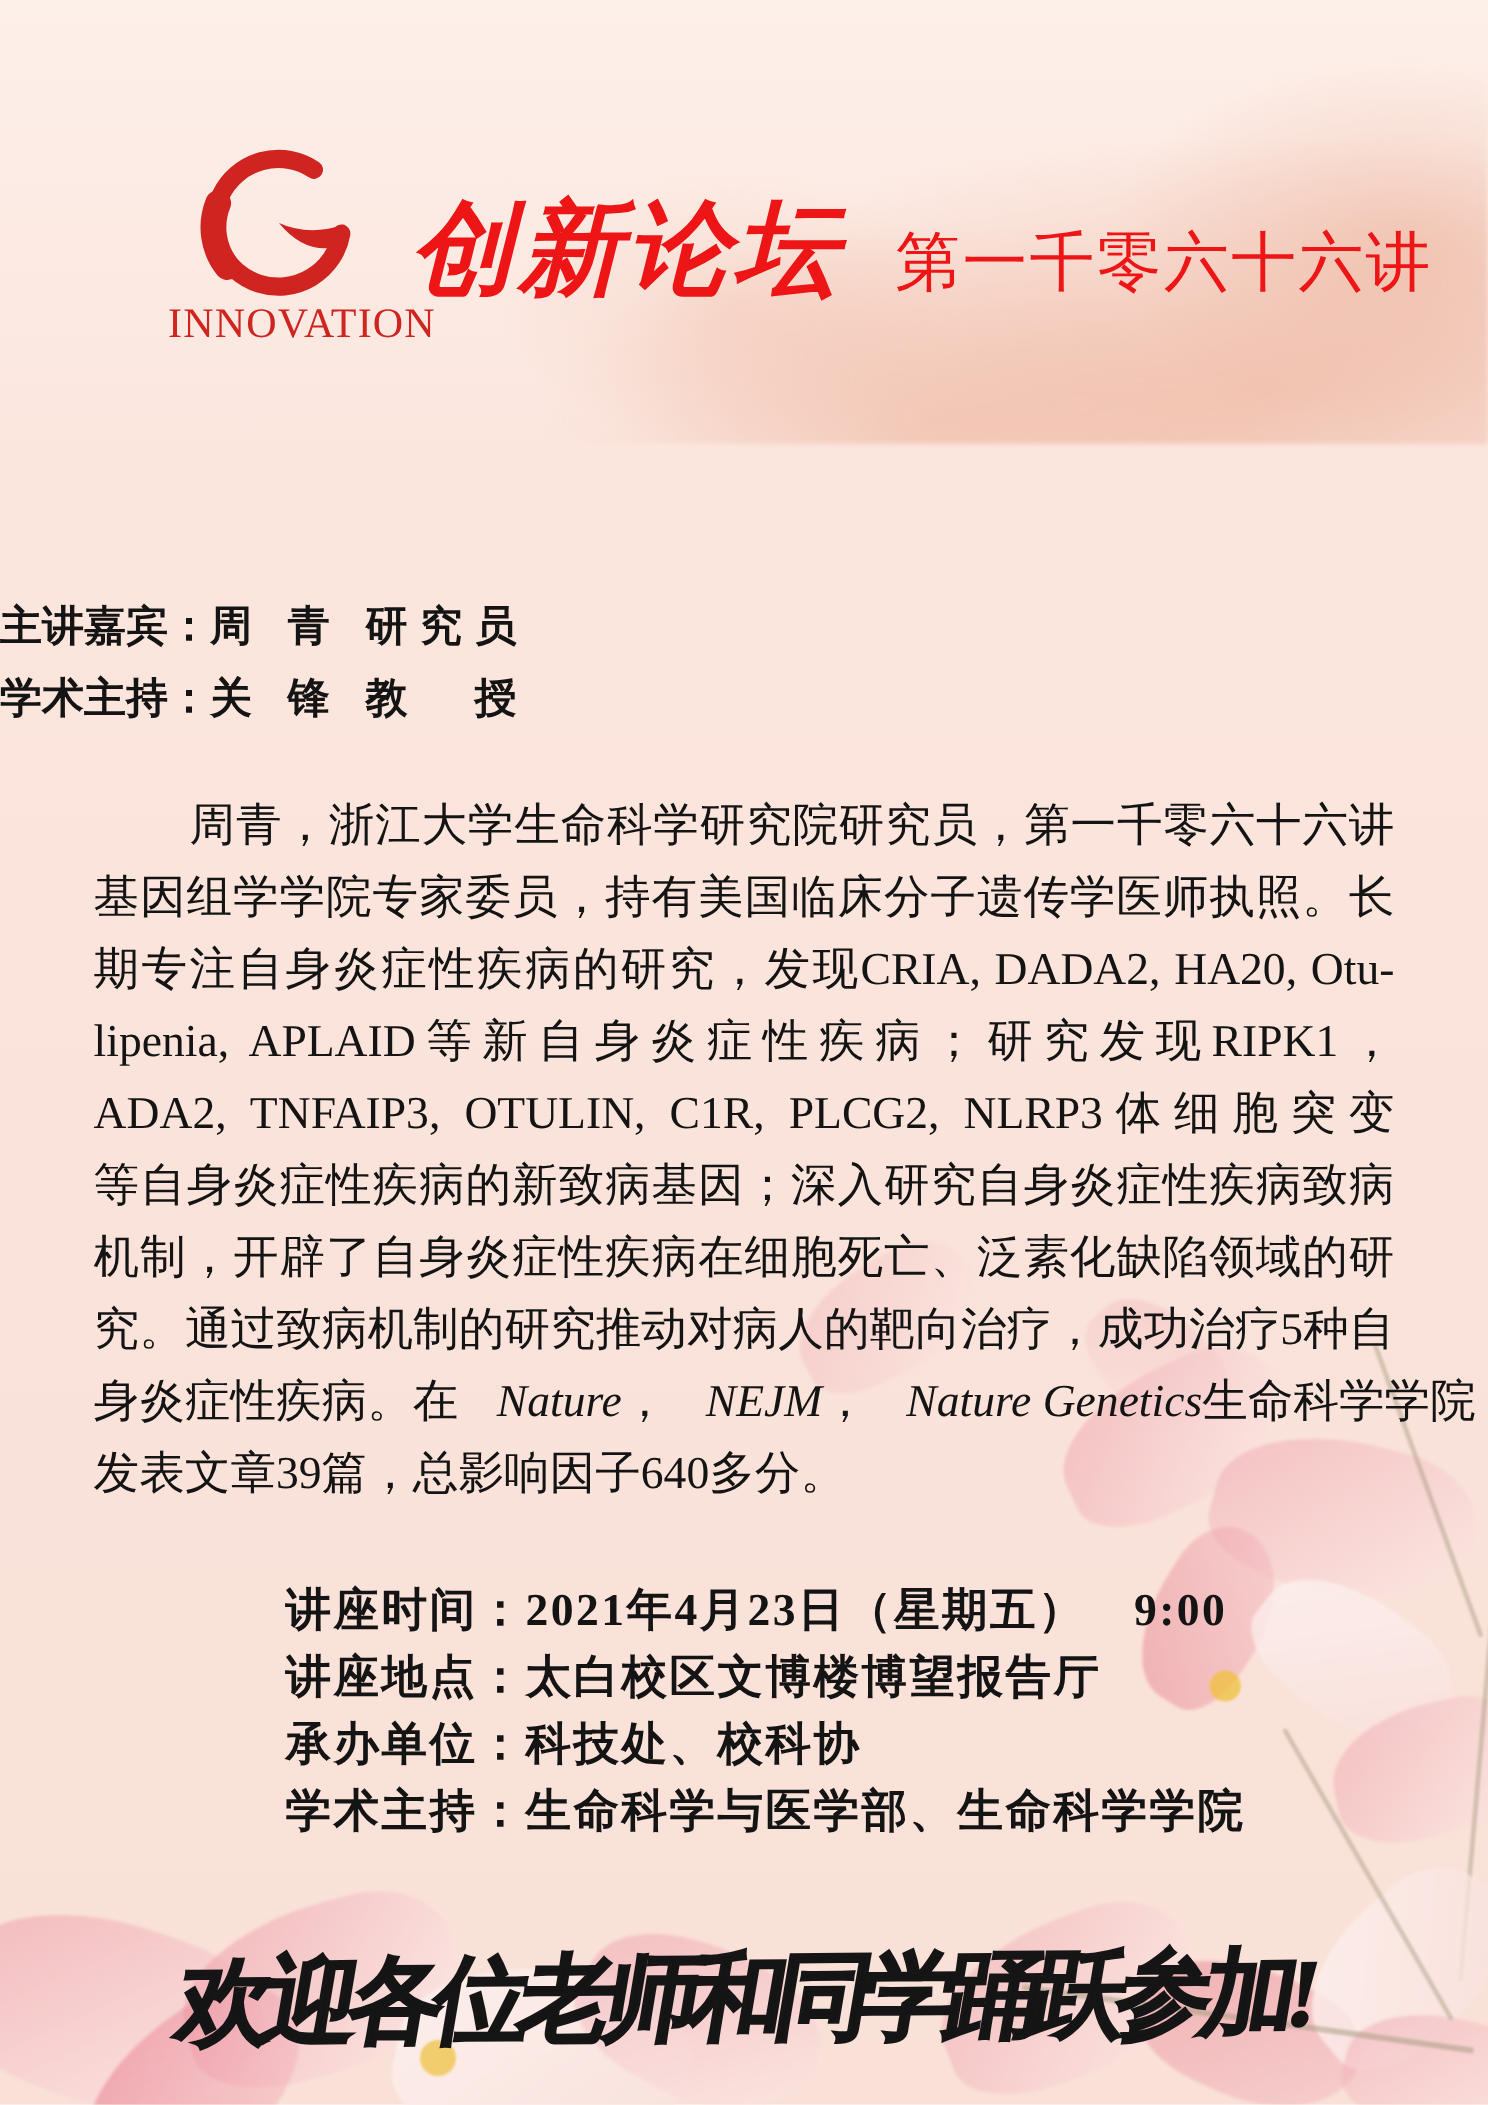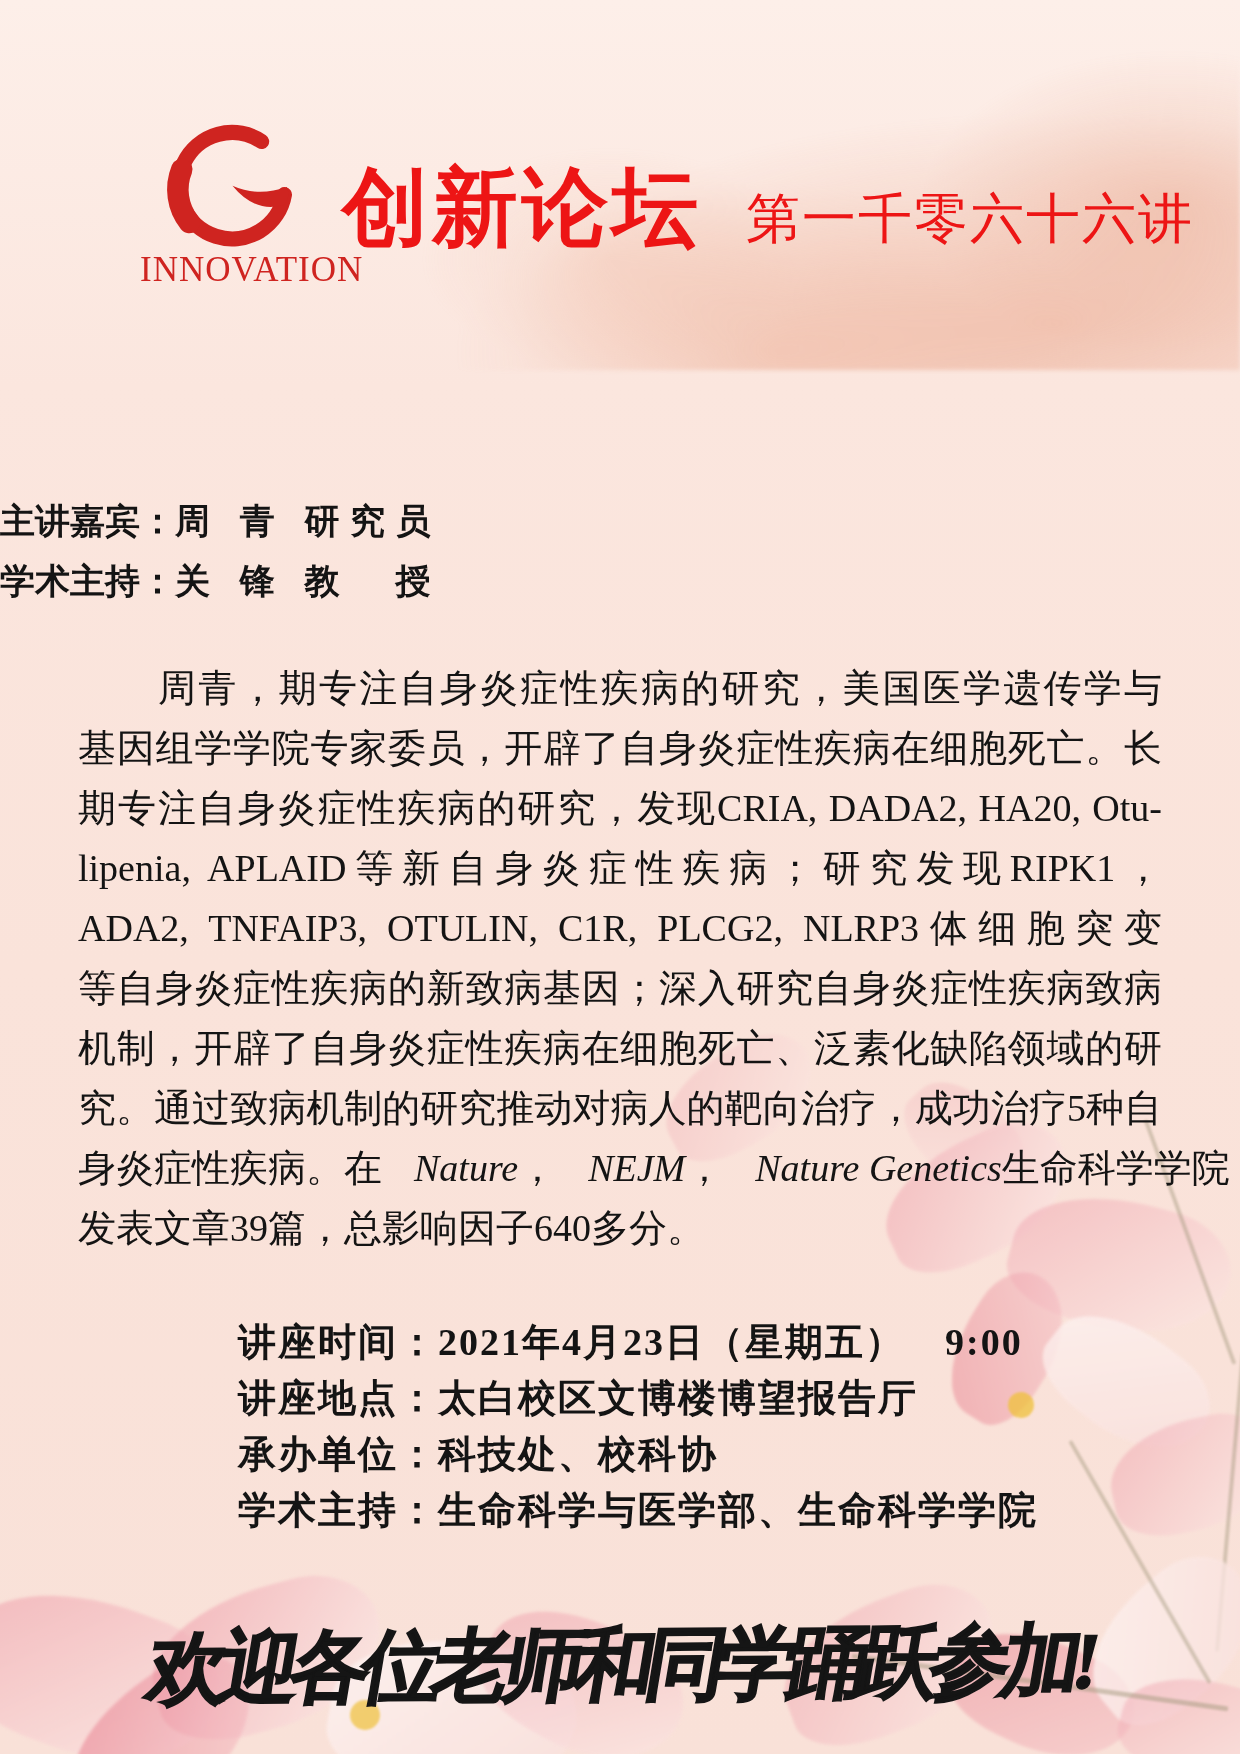--- a/index.html
+++ b/index.html
@@ -28,21 +28,21 @@
   .petal.deep{ background:linear-gradient(135deg,#e4697d 0%,#f3b4bd 90%); }
   .petal.white{ background:linear-gradient(135deg,#fdf3f1 0%,#f9dfdb 100%); }
   .stamen{ position:absolute; border-radius:50%; background:#efc13c; filter:blur(1px); }
   .branch{ position:absolute; height:4px; background:#a59a7f; border-radius:2px; filter:blur(1px); }
   
   .content{ position:absolute; inset:0; z-index:1; }
   .logo{ position:absolute; left:140px; top:106px; width:190px; text-align:center; }
   .logo svg{ width:152px; height:152px; display:block; margin:0 auto; }
   .logo-text{ font-size:35px; color:#cf2420; letter-spacing:1px; margin-top:-8px; }
   .header-titles{ position:absolute; left:342px; top:150px; display:flex; align-items:baseline; gap:44px; white-space:nowrap; }
-  .forum-title{ font-family:"Liberation Sans","DejaVu Sans",sans-serif; font-weight:bold; font-size:86px; color:#ed1515; letter-spacing:4px; }
+  .forum-title{ font-family:"Liberation Sans","DejaVu Sans",sans-serif; font-weight:bold; font-size:86px; color:#ed1515; letter-spacing:4px;font-style:italic; }
   .lecture-no{ font-family:"Liberation Sans","DejaVu Sans",sans-serif; font-weight:normal; font-size:54px; color:#ed1515; letter-spacing:2px; }
   .lecture-title{ position:absolute; left:0; right:0; top:382px; text-align:center; font-size:46px; font-weight:bold; letter-spacing:7px; }
   .speaker-line{ position:absolute; left:0; right:0; text-align:left; font-size:35px; font-weight:bold; }
   .speaker-line .sp-value{ letter-spacing:.30em; }
   #speaker-row{ top:498px; }
   #host-row{ top:558px; }
   .bio{ position:absolute; left:78px; width:1084px; top:658px; font-size:38px; line-height:60px; }
   .bio-line{ text-align:justify; text-align-last:justify; height:60px; white-space:nowrap; }
   .bio-line.indent{ text-indent:80px; }
   .bio-line.last{ text-align-last:left;font-family:Liberation Serif, serif; }
@@ -108,22 +108,22 @@
 
 
     <div class="speaker-line" id="speaker-row">
       <span>主讲嘉宾：</span><span class="sp-value">周 青 研究员</span>
     </div>
     <div class="speaker-line" id="host-row">
       <span>学术主持：</span><span class="sp-value">关 锋 教　授</span>
     </div>
 
     <section class="bio">
-        <div class="bio-line indent"><span>周青，期专注自身炎症性疾病的研究，美国医学遗传学与</span></div>
-        <div class="bio-line"><span>基因组学学院专家委员，开辟了自身炎症性疾病在细胞死亡。长</span></div>
+        <div class="bio-line indent"><span>周青，浙江大学生命科学研究院研究员，第一千零六十六讲</span></div>
+        <div class="bio-line"><span>基因组学学院专家委员，持有美国临床分子遗传学医师执照。长</span></div>
         <div class="bio-line"><span>期专注自身炎症性疾病的研究，发现CRIA, DADA2, HA20, Otu-</span></div>
         <div class="bio-line"><span>lipenia, APLAID等新自身炎症性疾病；研究发现RIPK1，</span></div>
         <div class="bio-line"><span>ADA2, TNFAIP3, OTULIN, C1R, PLCG2, NLRP3体细胞突变</span></div>
         <div class="bio-line"><span>等自身炎症性疾病的新致病基因；深入研究自身炎症性疾病致病</span></div>
         <div class="bio-line"><span>机制，开辟了自身炎症性疾病在细胞死亡、泛素化缺陷领域的研</span></div>
         <div class="bio-line"><span>究。通过致病机制的研究推动对病人的靶向治疗，成功治疗5种自</span></div>
         <div class="bio-line"><span>身炎症性疾病。在</span><span class="italic">Nature</span><span>，</span><span class="italic">NEJM</span><span>，</span><span class="italic">Nature Genetics</span><span>生命科学学院</span></div>
         <div class="bio-line last"><span>发表文章39篇，总影响因子640多分。</span></div>
       </section>
 

